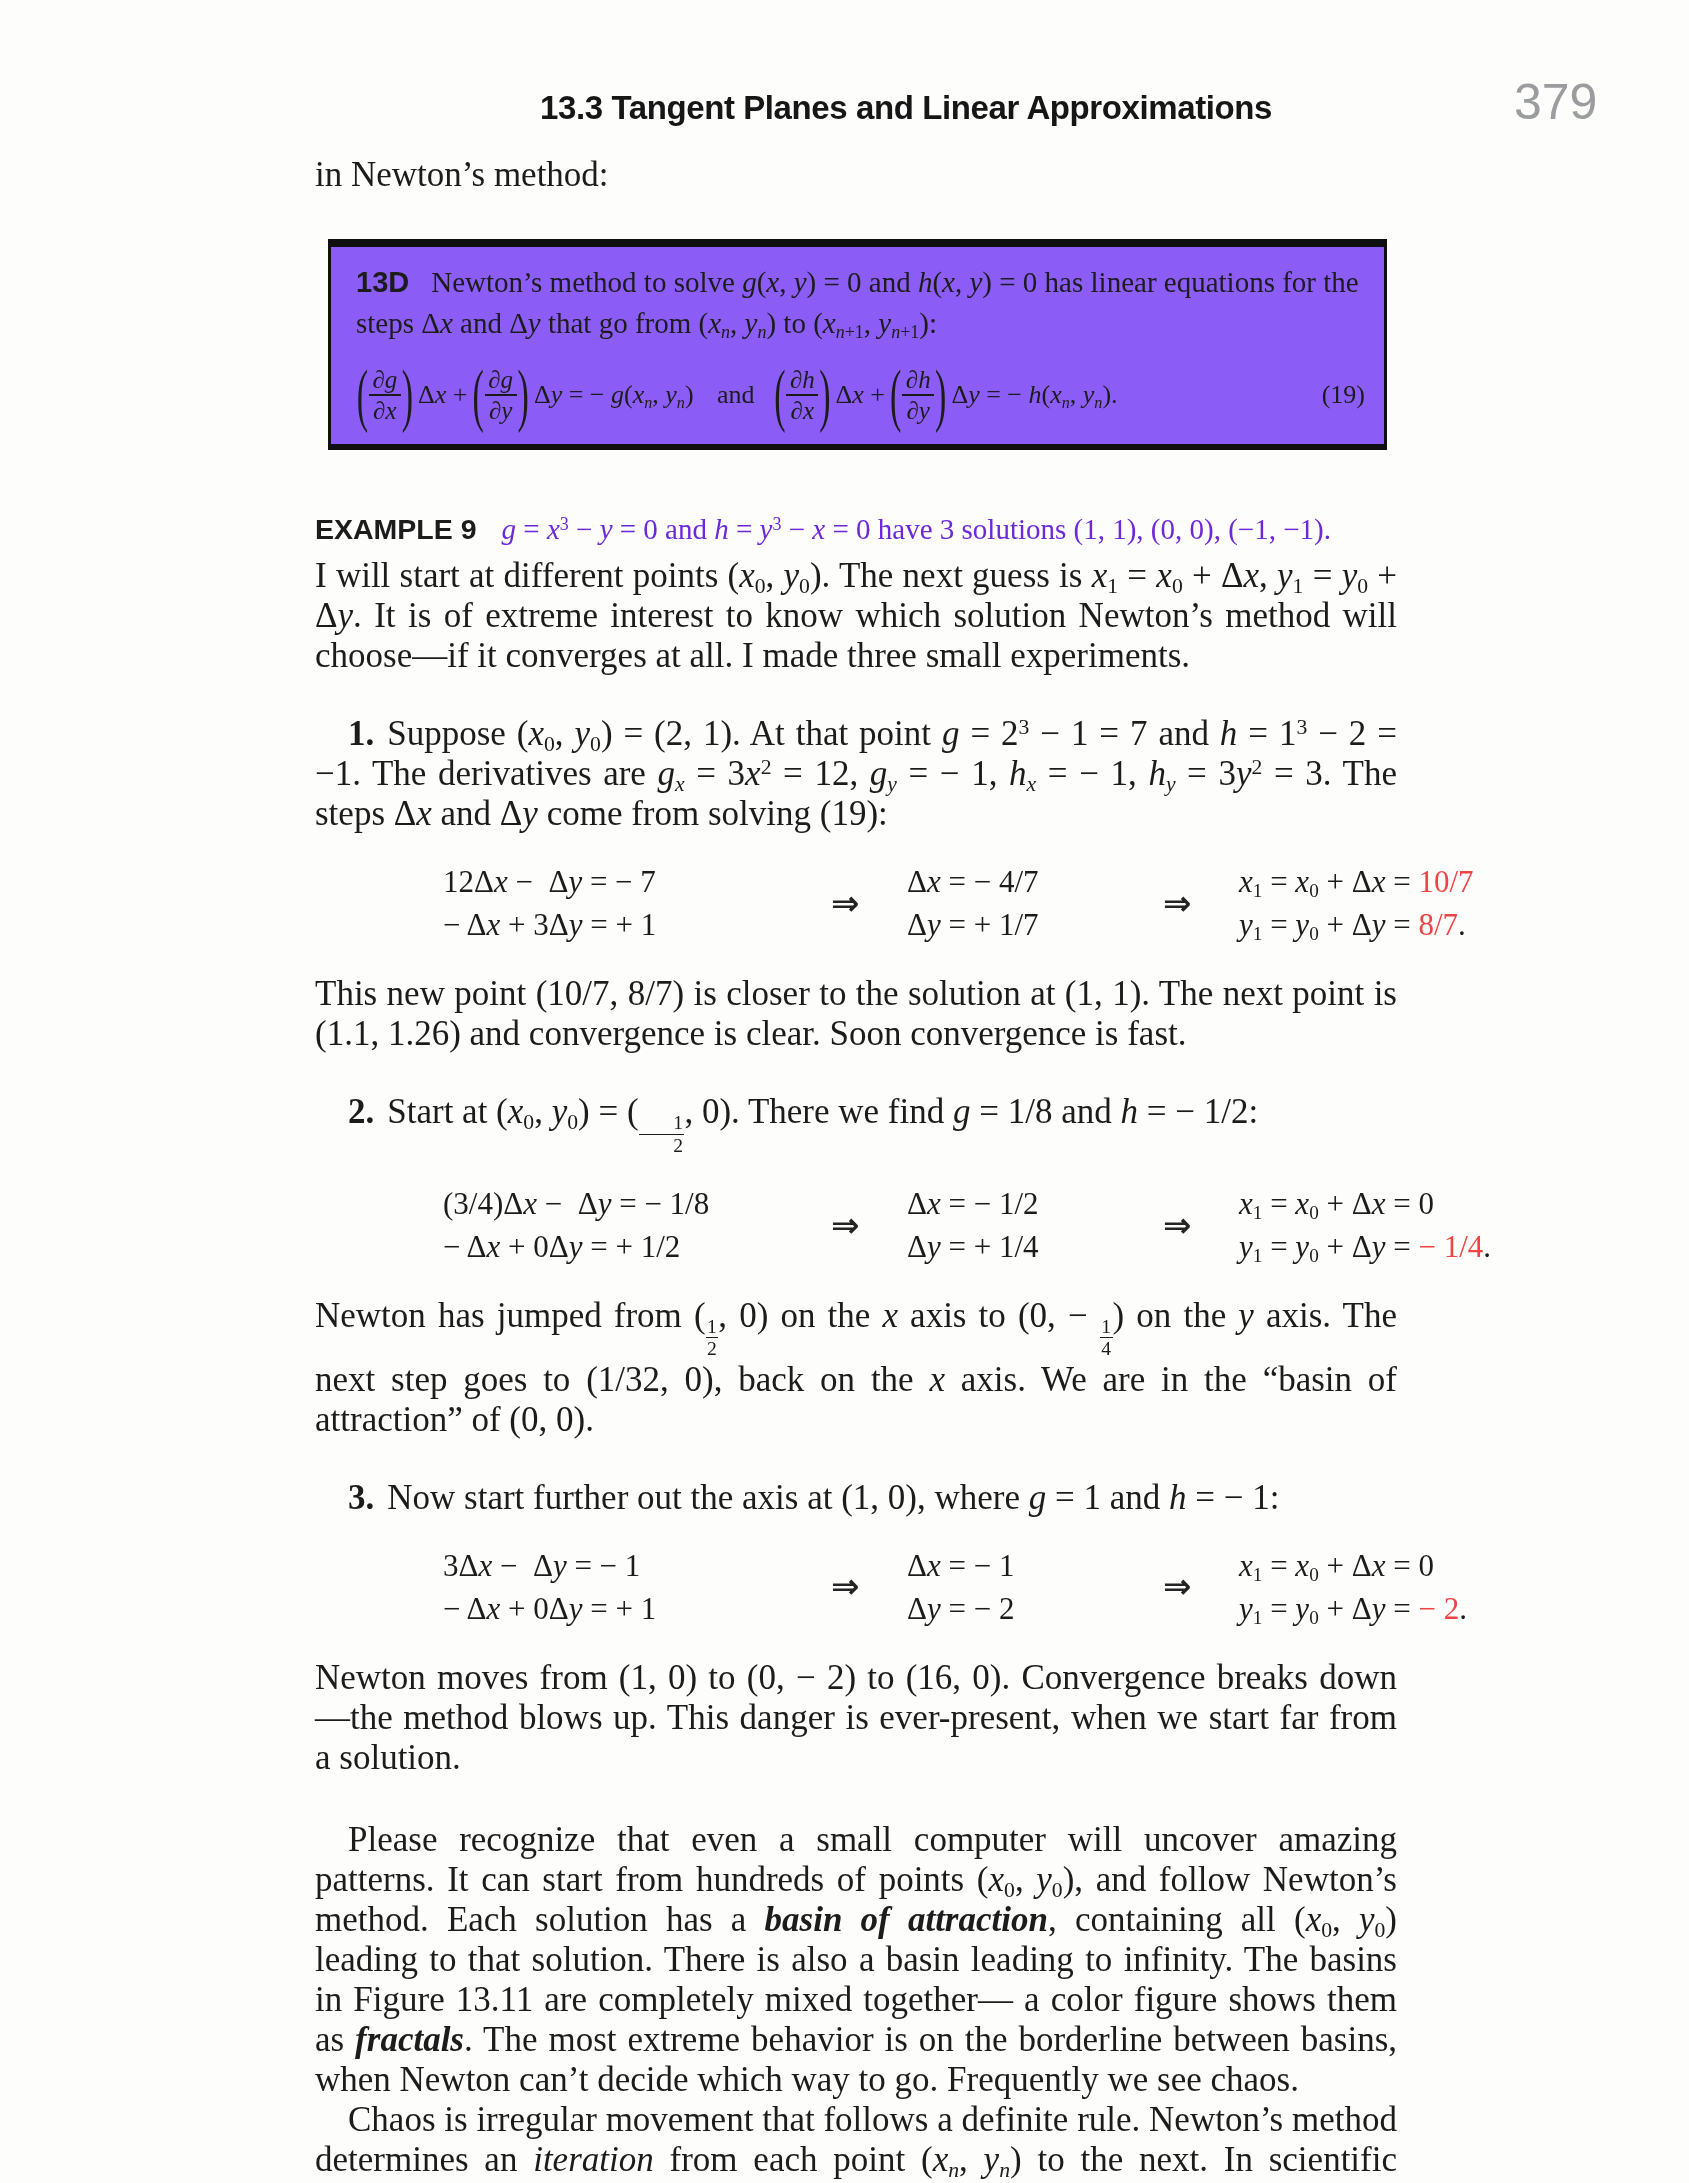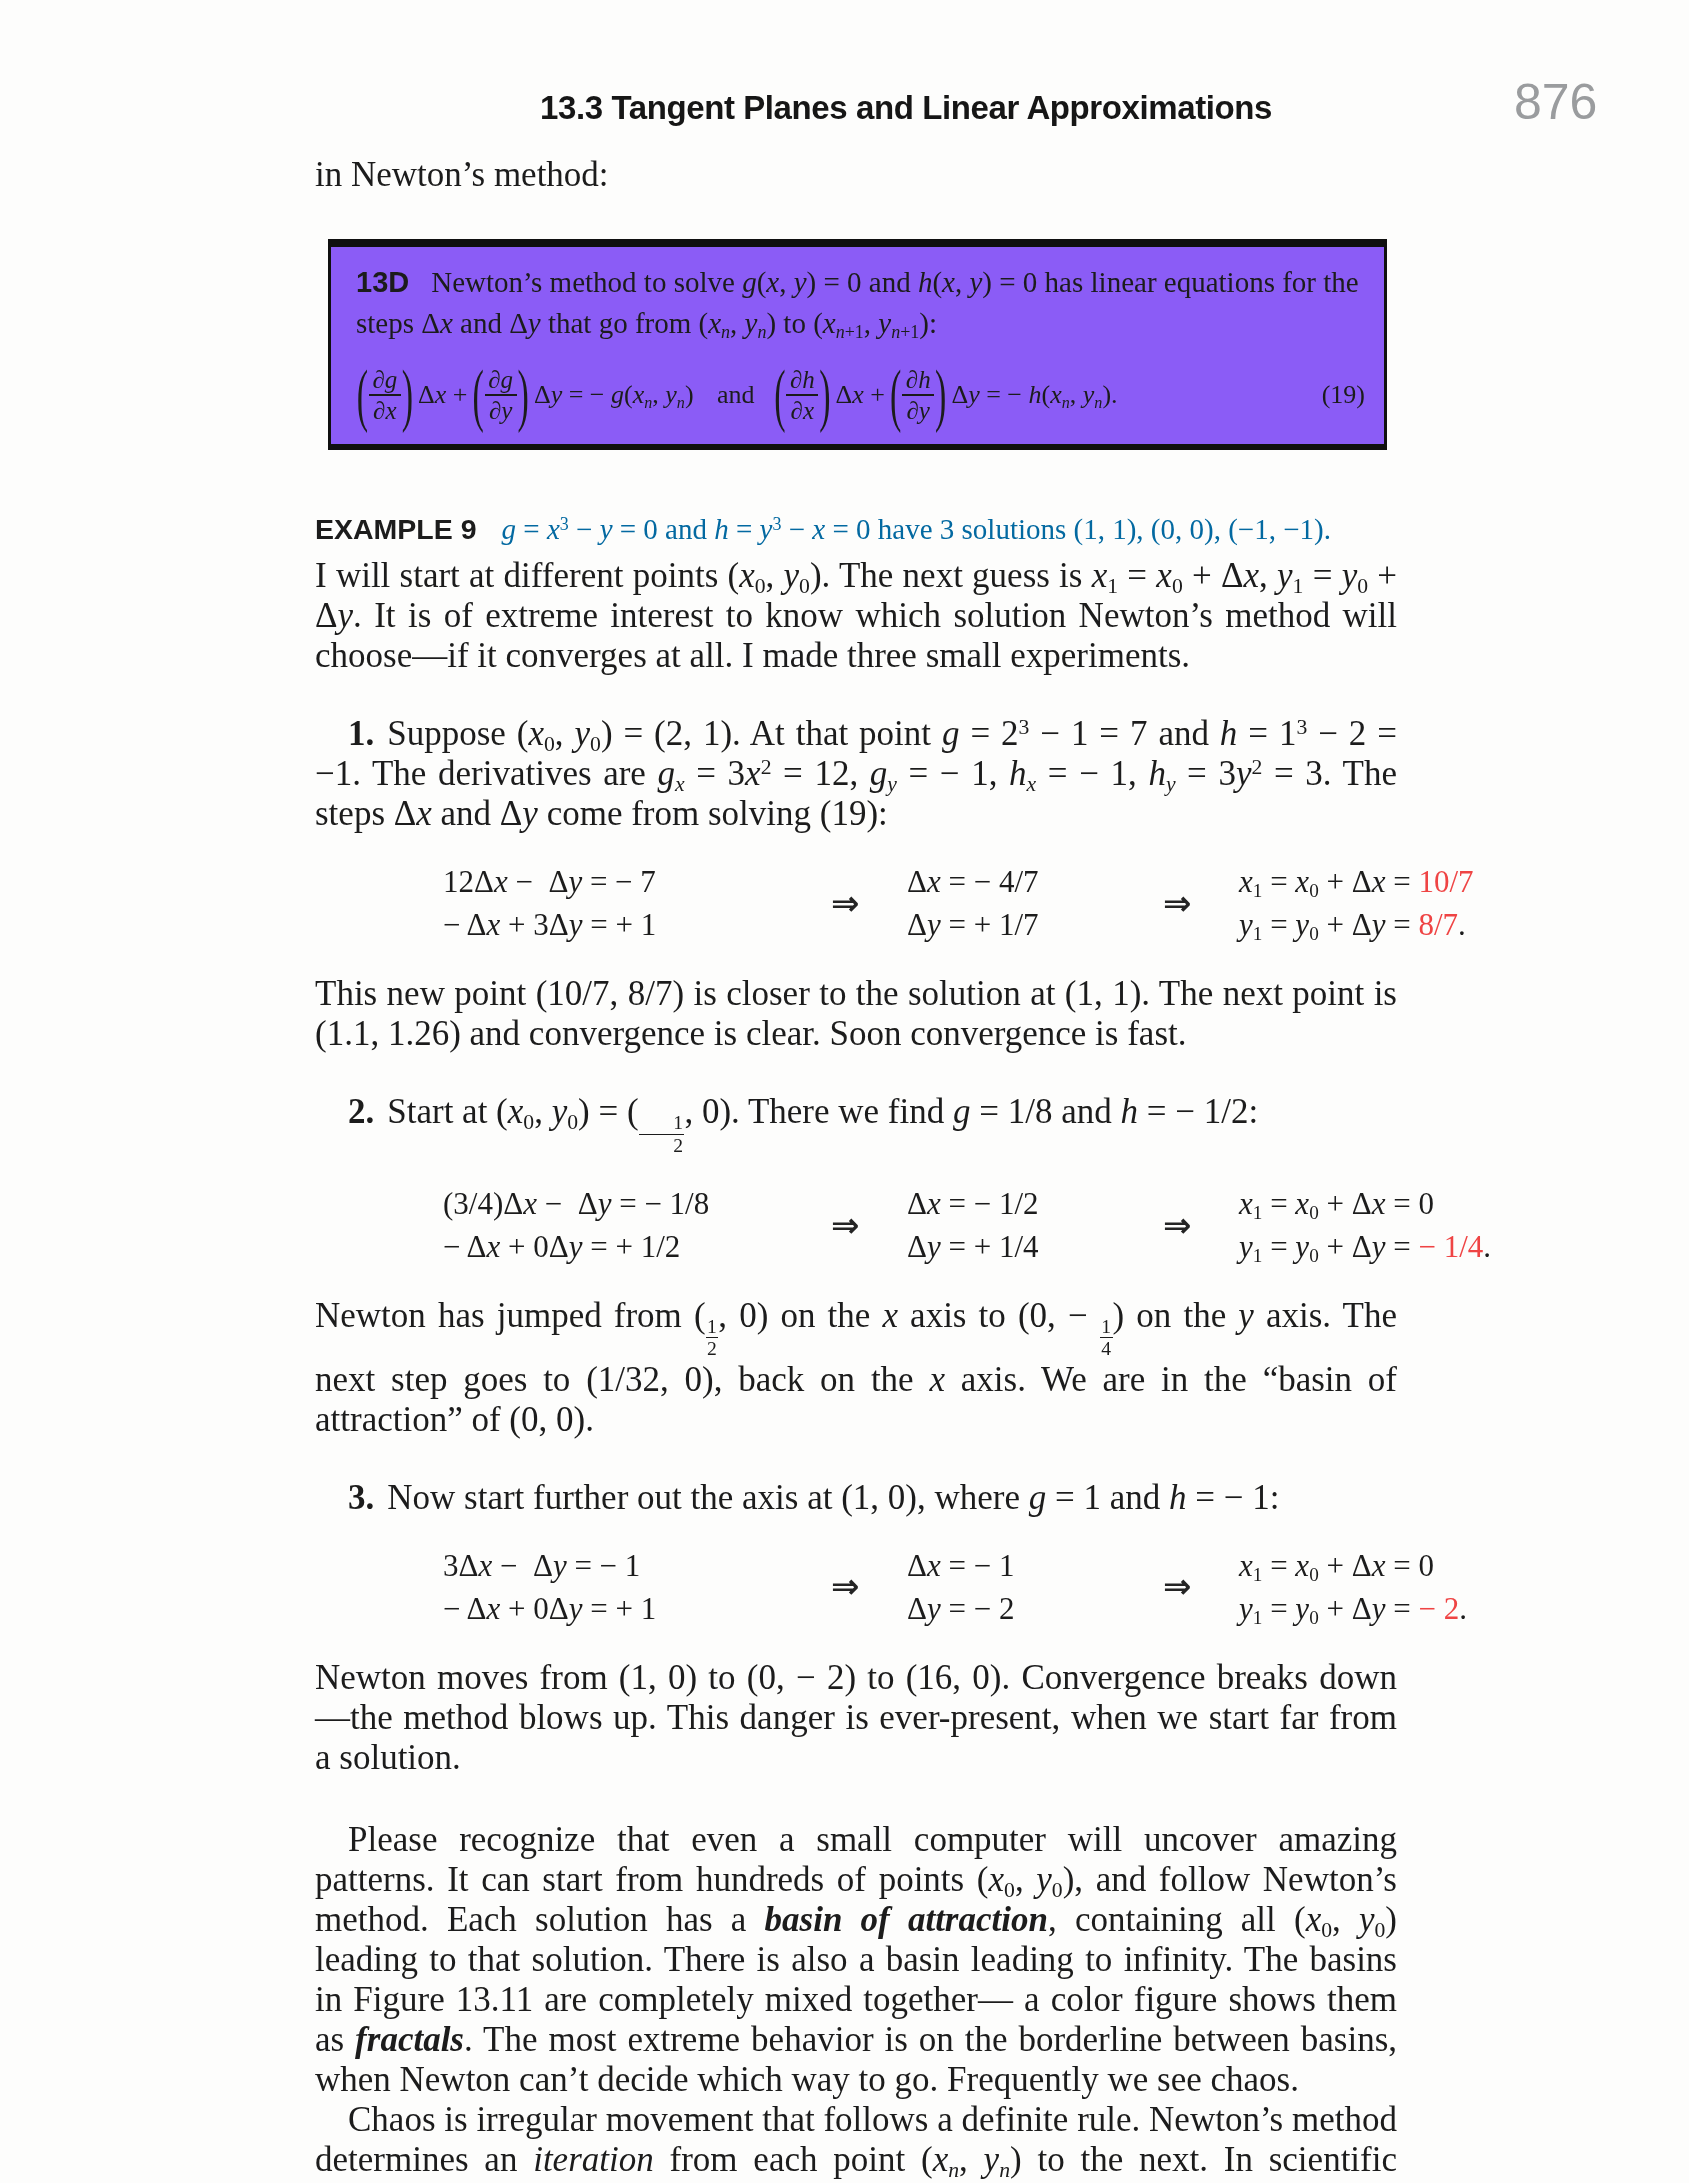--- a/index.html
+++ b/index.html
@@ -59,21 +59,21 @@
   }
   .beq-seg{margin:0 4.4px;}
   .beq-and{margin:0 19px;font-style:normal;}
   .beq-tag{margin-left:auto;}
   
   .example-row{margin-top:63px;white-space:nowrap;font-size:29px;}
   .example-label{
     font-family:"Liberation Sans", sans-serif;
     font-weight:bold;font-size:28.5px;margin-right:25px;
   }
-  .example-statement{color:#0369a1;}
+  .example-statement{color:#6d28d9;}
   .mt26{margin-top:10px;}
   .mt52{margin-top:38px;}
   .mt58{margin-top:42px;}
   
   .eqgrid{
     display:grid;
     grid-template-columns:388px 76px 256px 76px auto;
     row-gap:9px;
     margin:31px 0 32px 128px;
     font-size:31px;line-height:1.1;
@@ -96,21 +96,21 @@
     vertical-align:-0.32em;font-style:normal;
   }
   .vfrac > span:first-child{border-bottom:1.5px solid currentColor;padding:0 1.5px;}
 </style>
 </head>
 <body>
 
 <div class="page">
 
   <div class="section-title">13.3  Tangent Planes and Linear Approximations</div>
-  <div class="page-number">876</div>
+  <div class="page-number">379</div>
 
   <div class="content">
 
     <p class="para">in Newton’s method:</p>
 
     <div class="defbox">
       <p class="boxtext"><span class="boxlabel">13D</span><span>Newton’s method to solve <i>g</i>(<i>x</i>, <i>y</i>) = 0 and <i>h</i>(<i>x</i>, <i>y</i>) = 0 has linear equations for the steps Δ<i>x</i> and Δ<i>y</i> that go from (<i>x<sub>n</sub></i>, <i>y<sub>n</sub></i>) to (<i>x</i><sub><i>n</i>+1</sub>, <i>y</i><sub><i>n</i>+1</sub>):</span></p>
       <div class="boxeq">
         <span class="bp">(</span>
         <span class="dfrac">

